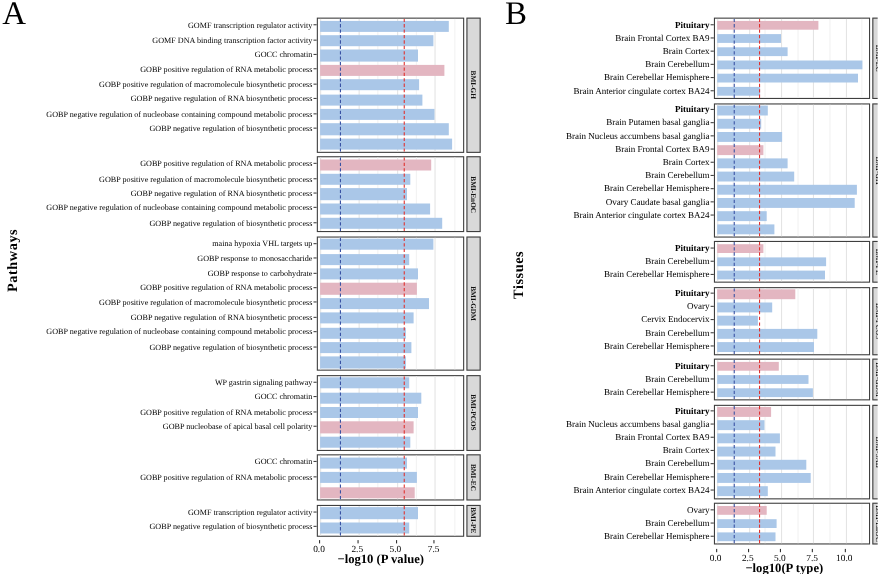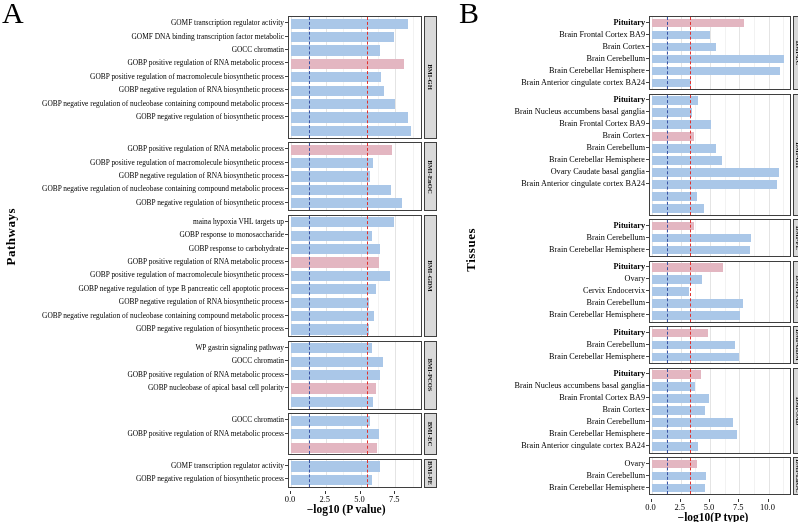--- a/index.html
+++ b/index.html
@@ -51,21 +51,21 @@
   <div class="ytitle" style="left:463px; top:228px">Tissues</div>
 
   <div class="panel p-a" id="panel0" style="left: 0px;">
       <div class="facet">
         <div class="labelcol" style="width: 288px;">
           <div class="lrow" style="height: 13.4px;">
             <span class="rlabel">GOMF transcription regulator activity</span>
             <span class="rtick"></span>
           </div>
           <div class="lrow" style="height: 13.4px;">
-            <span class="rlabel">GOMF DNA binding transcription factor metabolic</span>
+            <span class="rlabel">GOMF DNA binding transcription factor activity</span>
             <span class="rtick"></span>
           </div>
           <div class="lrow" style="height: 13.4px;">
             <span class="rlabel">GOCC chromatin</span>
             <span class="rtick"></span>
           </div>
           <div class="lrow" style="height: 13.4px;">
             <span class="rlabel">GOBP positive regulation of RNA metabolic process</span>
             <span class="rtick"></span>
           </div>
@@ -196,24 +196,20 @@
           <div class="lrow" style="height: 13.4px;">
             <span class="rlabel">GOBP response to carbohydrate</span>
             <span class="rtick"></span>
           </div>
           <div class="lrow" style="height: 13.4px;">
             <span class="rlabel">GOBP positive regulation of RNA metabolic process</span>
             <span class="rtick"></span>
           </div>
           <div class="lrow" style="height: 13.4px;">
             <span class="rlabel">GOBP positive regulation of macromolecule biosynthetic process</span>
-            <span class="rtick"></span>
-          </div>
-          <div class="lrow" style="height: 13.4px;">
-            <span class="rlabel">GOBP negative regulation of type B pancreatic cell apoptotic process</span>
             <span class="rtick"></span>
           </div>
           <div class="lrow" style="height: 13.4px;">
             <span class="rlabel">GOBP negative regulation of RNA biosynthetic process</span>
             <span class="rtick"></span>
           </div>
           <div class="lrow" style="height: 13.4px;">
             <span class="rlabel">GOBP negative regulation of nucleobase containing compound metabolic process</span>
             <span class="rtick"></span>
           </div>
@@ -457,20 +453,24 @@
           <div class="vline" style="left: 40.11px; border-left-color: rgb(224, 50, 47);"></div>
         </div>
         <div class="strip" style="width: 9px; background: rgb(217, 217, 217); border-color: rgb(63, 63, 63);">
           <span>BMI-EC</span>
         </div>
       </div>
       <div class="facet">
         <div class="labelcol" style="width: 189px;">
           <div class="lrow" style="height: 12px;">
             <span class="rlabel bold">Pituitary</span>
+            <span class="rtick"></span>
+          </div>
+          <div class="lrow" style="height: 12px;">
+            <span class="rlabel">Brain Putamen basal ganglia</span>
             <span class="rtick"></span>
           </div>
           <div class="lrow" style="height: 12px;">
             <span class="rlabel">Brain Nucleus accumbens basal ganglia</span>
             <span class="rtick"></span>
           </div>
           <div class="lrow" style="height: 12px;">
             <span class="rlabel">Brain Frontal Cortex BA9</span>
             <span class="rtick"></span>
           </div>

